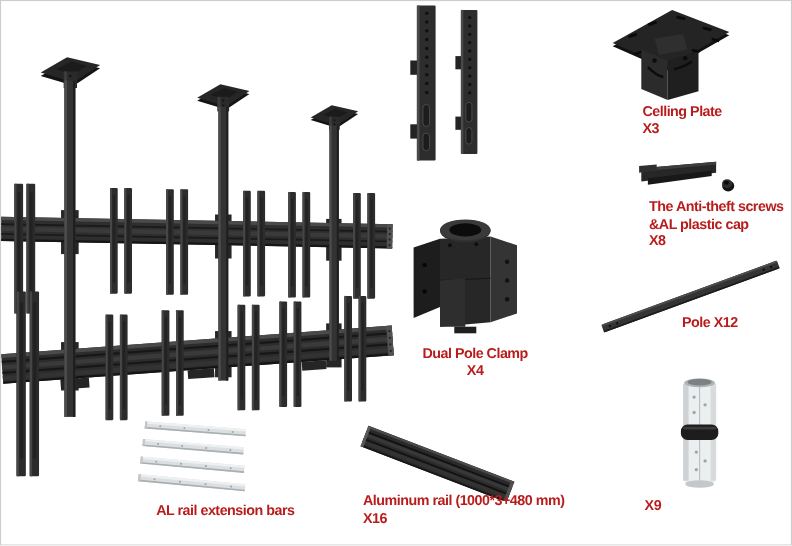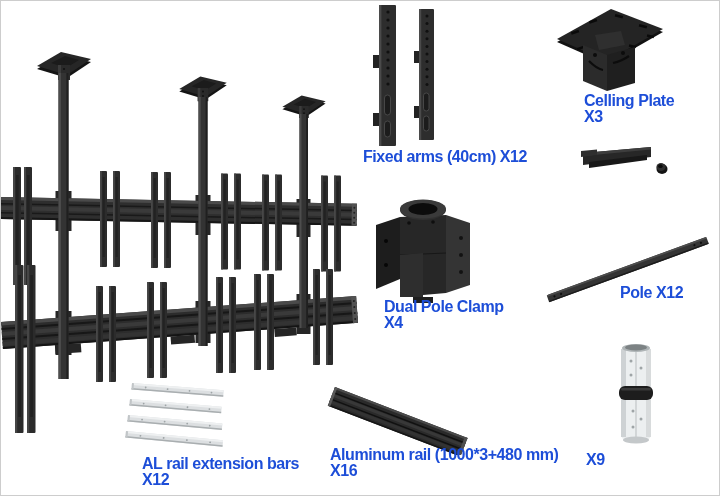--- a/index.html
+++ b/index.html
@@ -8,24 +8,24 @@
     width:718px;height:494px;
     border:1px solid #cdcdcd;
     background:#ffffff;
     overflow:hidden;
     font-family:"Liberation Sans", sans-serif;
   }
   .illus{position:absolute;}
   .label{
     position:absolute;
     font-weight:700;
-    font-size:16px;
+    font-size:13px;
     line-height:15.5px;
     letter-spacing:-0.45px;
-    color:#1d4ed8;
+    color:#b91c1c;
     white-space:nowrap;
   }
   .label div{white-space:nowrap;}
 </style>
 </head>
 <body>
 
 <div class="frame">
 
   <svg class="illus" style="left:0;top:0;" width="362" height="496" viewBox="0 0 362 496">
@@ -302,42 +302,43 @@
       <rect x="0" y="5" width="142" height="1.5" fill="#111"></rect>
       <rect x="0" y="7" width="142" height="3" fill="#383838"></rect>
       <rect x="0" y="12" width="142" height="1.5" fill="#111"></rect>
       <rect x="0" y="14" width="142" height="3" fill="#333"></rect>
       <rect x="0" y="18.5" width="142" height="1.5" fill="#151515"></rect>
       <rect x="139" y="0" width="3" height="20" fill="#4f4f4f"></rect>
       <rect x="0" y="0" width="2.5" height="20" fill="#5a5a5a"></rect>
     </g>
   </svg>
 
-  <div class="label" style="left:362px;top:148px;">
-    <div>Fixed arms (40cm) X12</div>
-  </div>
 
   <div class="label" style="left:583px;top:92px;">
     <div>Celling Plate</div>
     <div>X3</div>
   </div>
 
-
-  <div class="label" style="left:383px;top:298px;">
+  <div class="label" style="left:589px;top:179px;">
+    <div>The Anti-theft screws</div>
+    <div>&amp;AL plastic cap</div>
+    <div>X8</div>
+  </div>
+
+  <div class="label" style="left:383px;top:312px;text-align:center;">
     <div>Dual Pole Clamp</div>
     <div>X4</div>
   </div>
 
   <div class="label" style="left:619px;top:284px;">
     <div>Pole X12</div>
   </div>
 
   <div class="label" style="left:141px;top:455px;">
     <div>AL rail extension bars</div>
-    <div>X12</div>
   </div>
 
   <div class="label" style="left:329px;top:446px;">
     <div>Aluminum rail (1000*3+480 mm)</div>
     <div>X16</div>
   </div>
 
   <div class="label" style="left:585px;top:451px;">
     <div>X9</div>
   </div>

